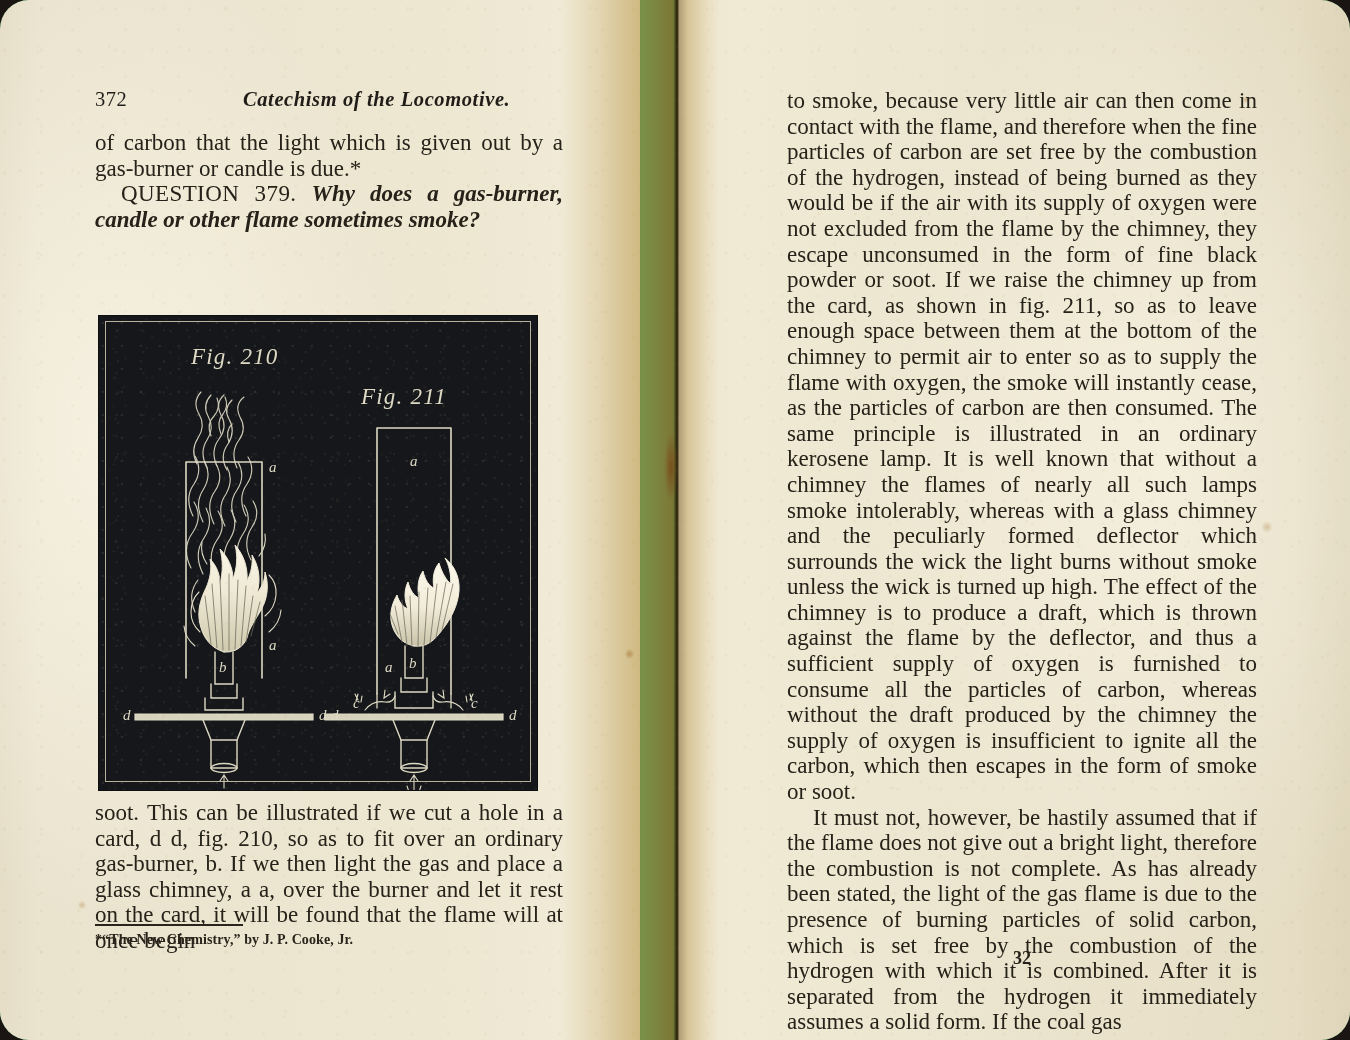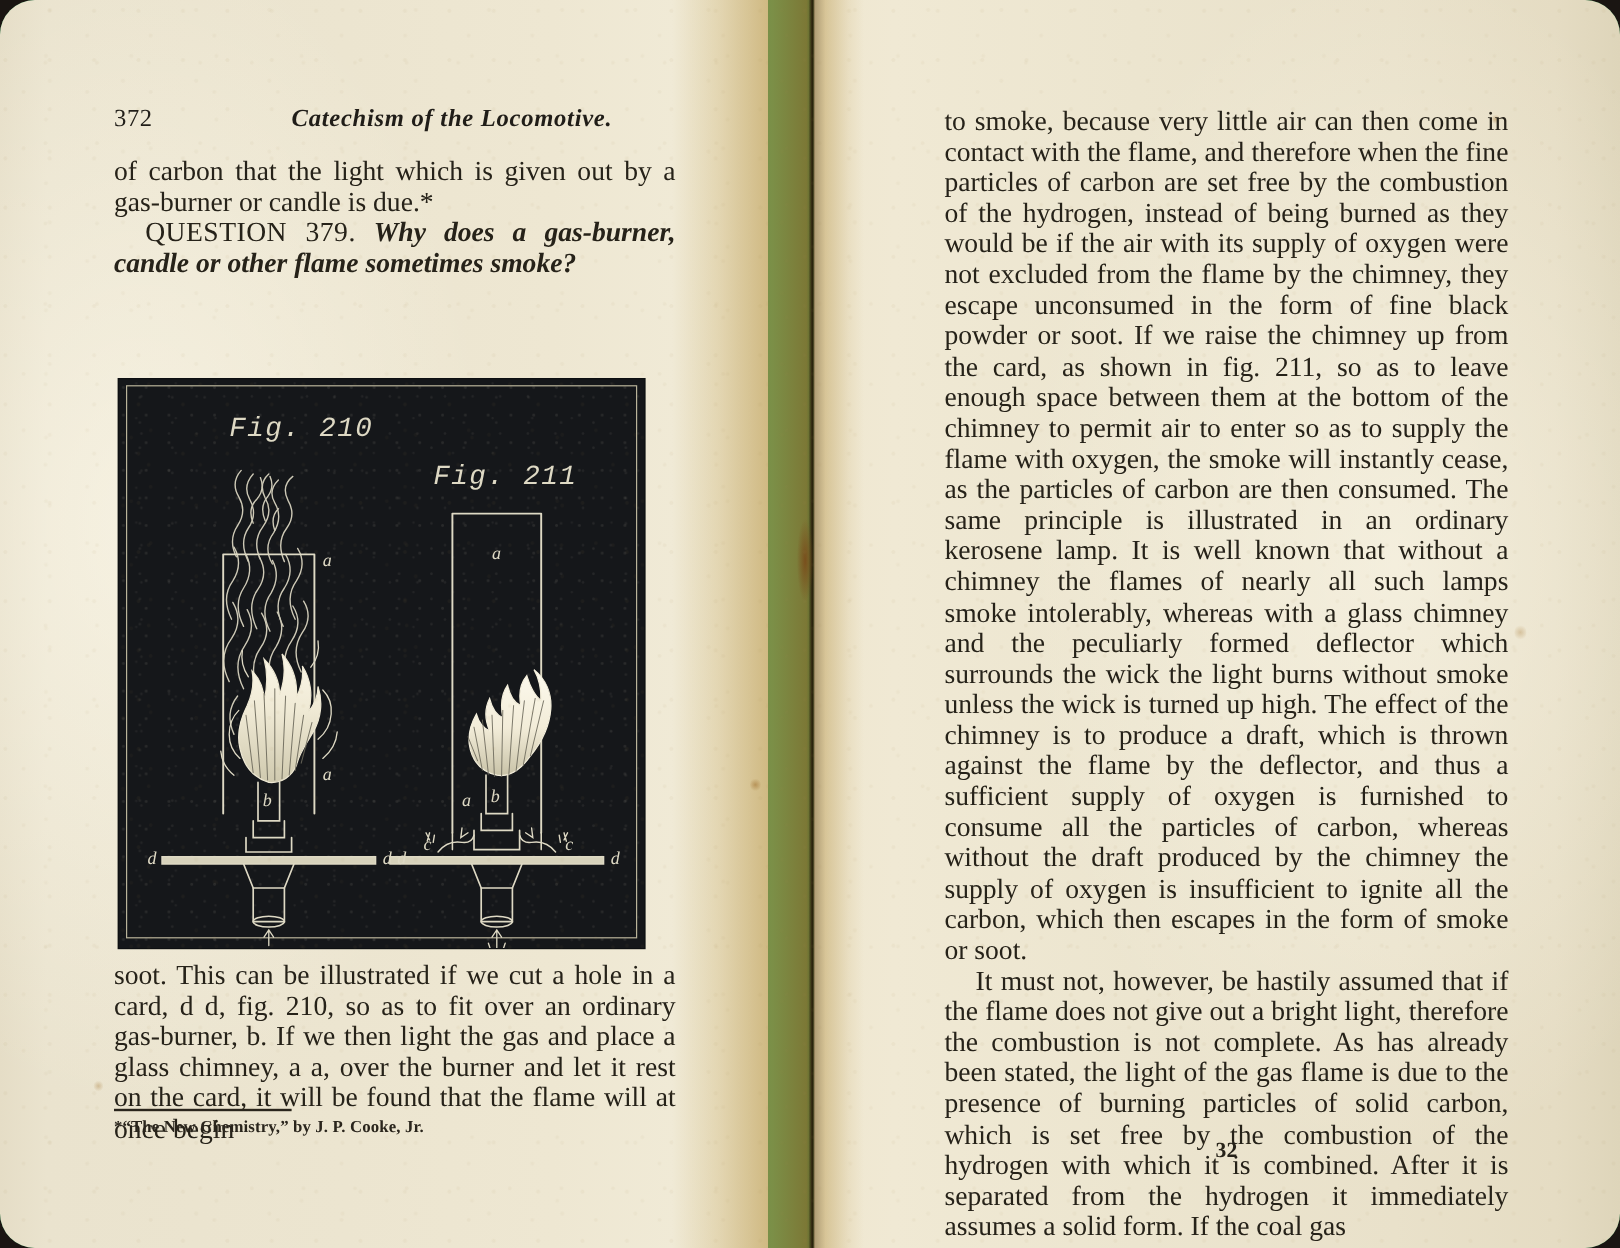--- a/index.html
+++ b/index.html
@@ -126,21 +126,21 @@
     position:absolute;inset:0;opacity:.55;pointer-events:none;
     background-image:
       radial-gradient(circle at 20% 30%, rgba(225,220,200,.18) 0 .8px, transparent 1.6px),
       radial-gradient(circle at 65% 72%, rgba(225,220,200,.14) 0 .7px, transparent 1.5px),
       radial-gradient(circle at 44% 12%, rgba(225,220,200,.12) 0 .6px, transparent 1.4px),
       radial-gradient(circle at 82% 46%, rgba(225,220,200,.13) 0 .7px, transparent 1.5px);
     background-size:19px 23px,27px 21px,33px 29px,23px 31px;
   }
   .figcap{
     position:absolute;color:#ded9c4;font-style:italic;
-    font-family:Liberation Mono, monospace;letter-spacing:1.2px;
+    font-family:Liberation Serif, serif;letter-spacing:1.2px;
     font-size:0;
   }
   #figcap-210{left:92px;top:28px;}
   #figcap-211{left:262px;top:68px;}
   .figcap span{font-size:23px;}
   svg.plateart{position:absolute;left:0;top:0;width:438px;height:474px;}
   .lbl{font-style:italic;font-family:"Liberation Serif",serif;fill:#ded9c4;font-size:15px;}
 </style>
 </head>
 <body>

